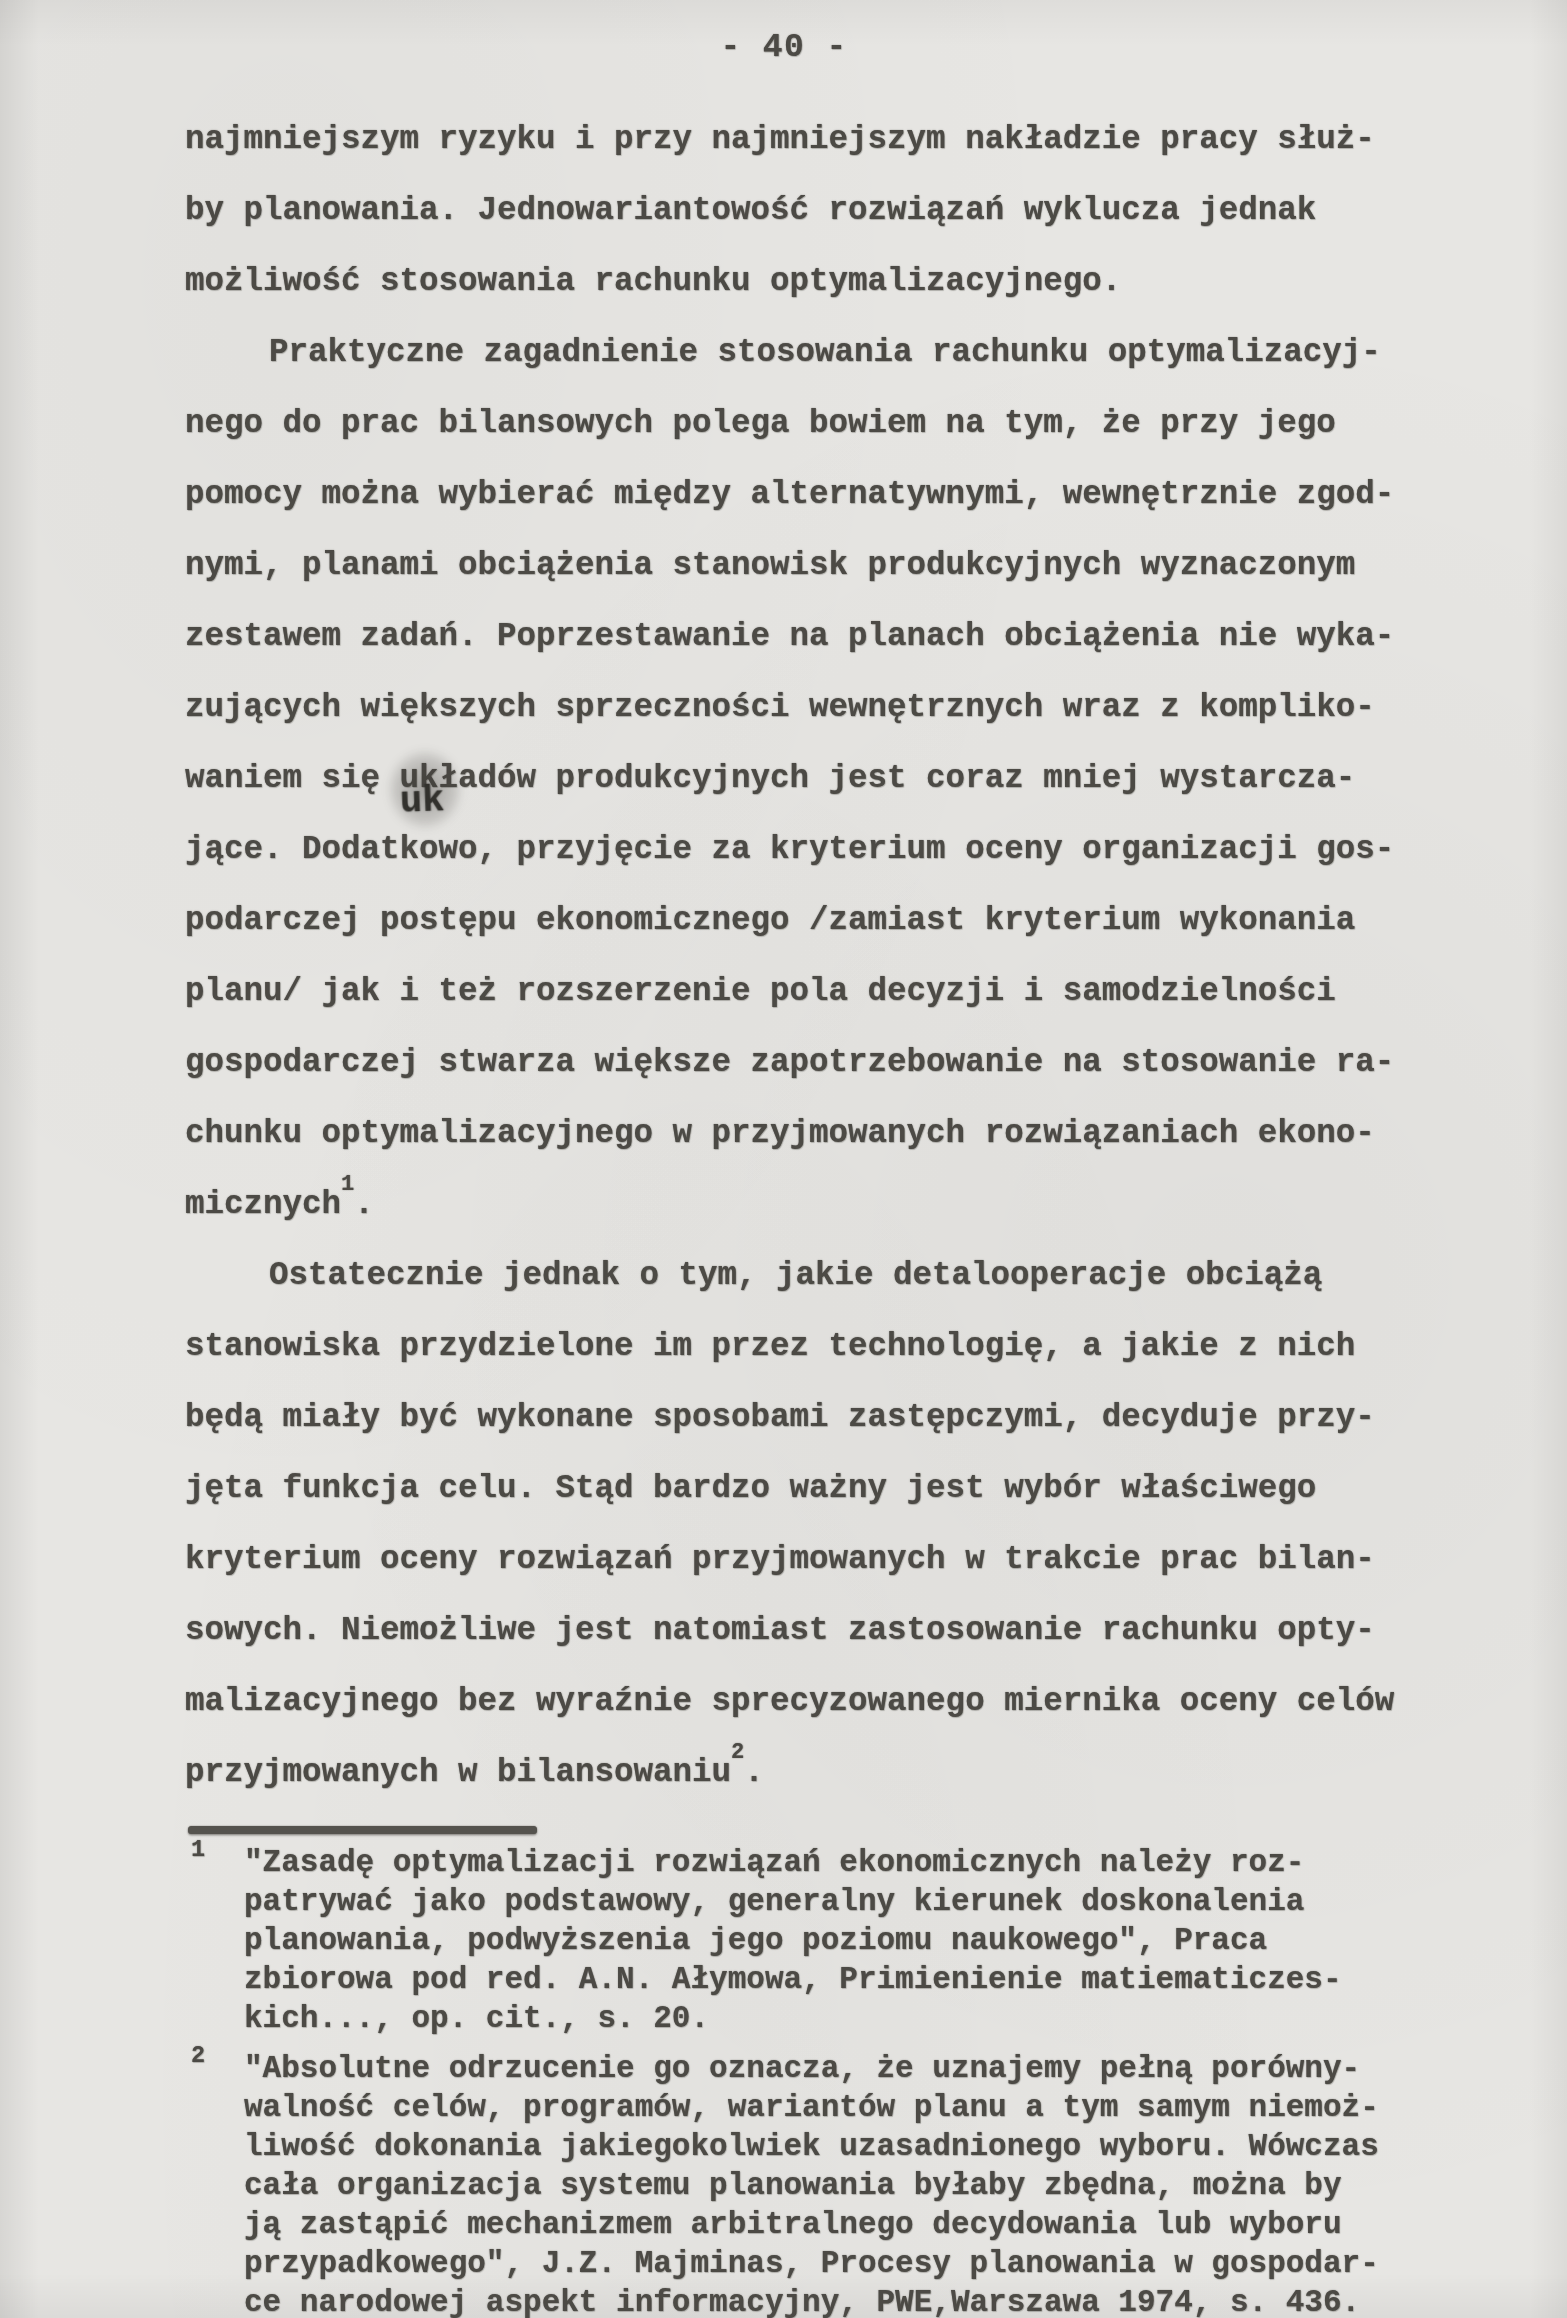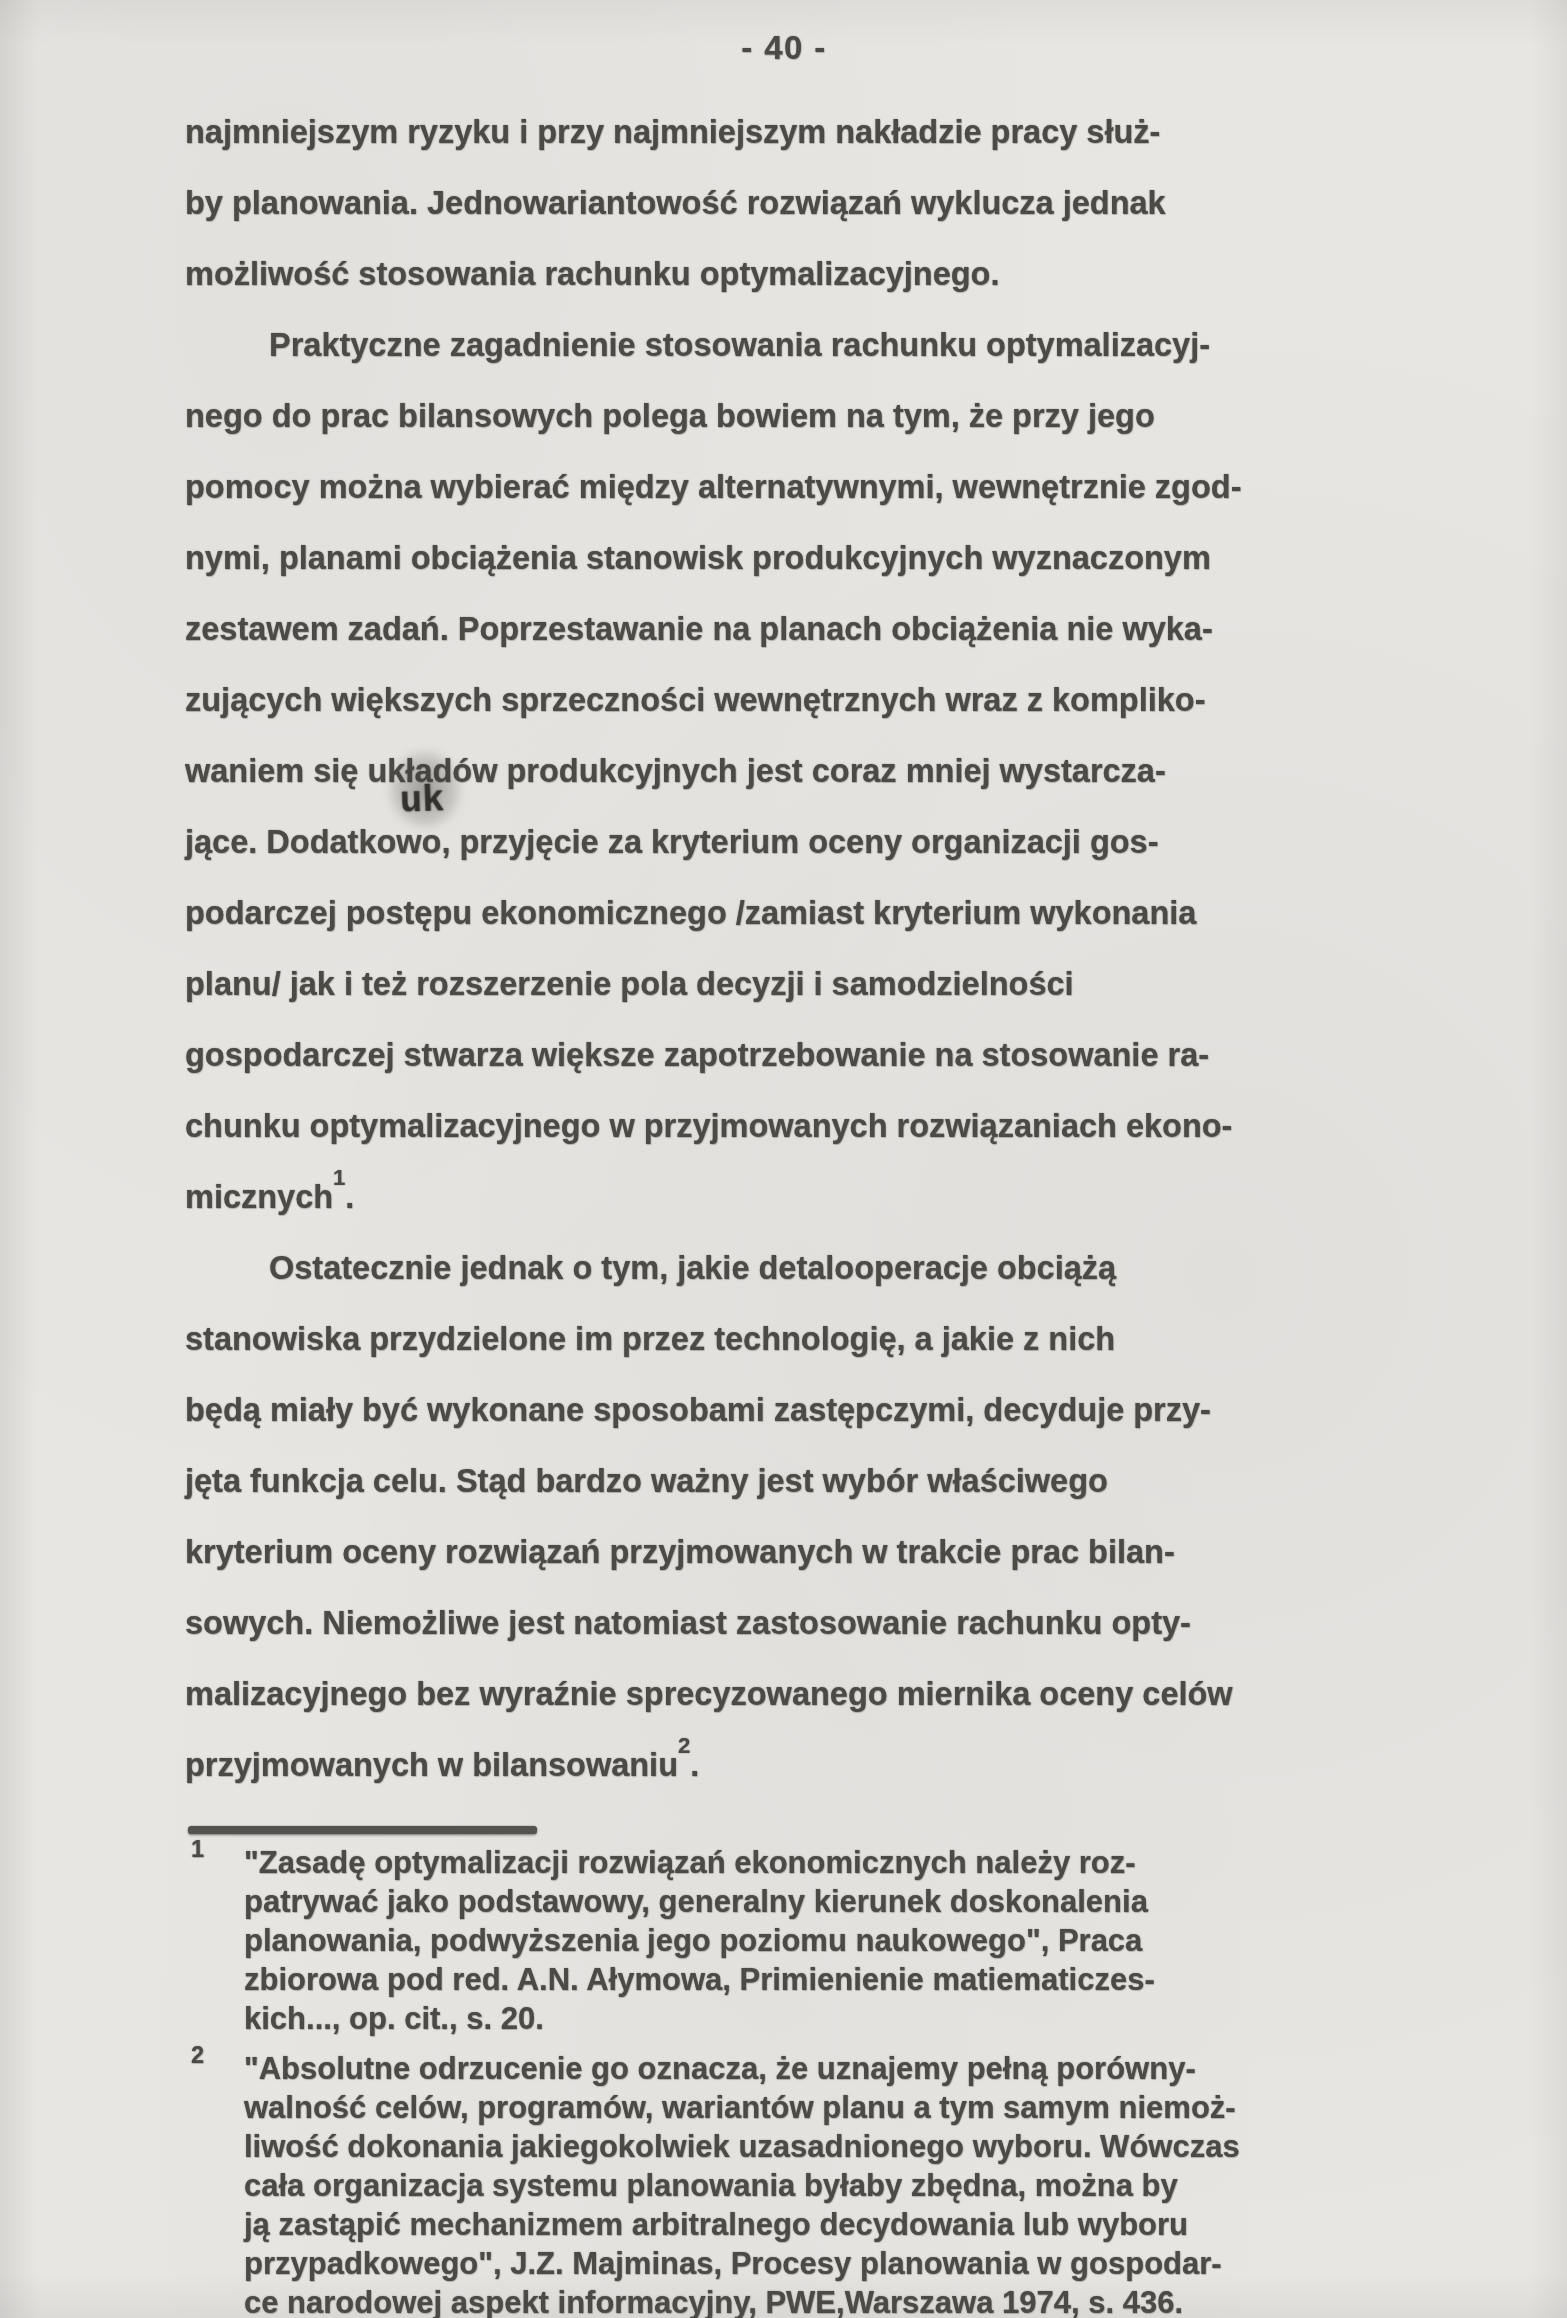--- a/index.html
+++ b/index.html
@@ -15,40 +15,40 @@
     overflow: hidden;
     background:
       radial-gradient(ellipse at 18% 12%, rgba(0,0,0,0.025), transparent 45%),
       radial-gradient(ellipse at 78% 55%, rgba(0,0,0,0.03), transparent 55%),
       radial-gradient(ellipse at 45% 90%, rgba(0,0,0,0.02), transparent 50%),
       linear-gradient(90deg, rgba(0,0,0,0.07), rgba(0,0,0,0) 2.5%, rgba(0,0,0,0) 97.5%, rgba(0,0,0,0.05)),
       linear-gradient(180deg, rgba(0,0,0,0.04), rgba(0,0,0,0) 2%, rgba(0,0,0,0) 98%, rgba(0,0,0,0.05)),
       #e7e6e3;
   }
   .typewriter {
-    font-family: Liberation Sans, sans-serif;
+    font-family: Liberation Mono, monospace;
     font-weight: bold;
     color: #4c4a45;
     text-shadow: 0 0 1.4px rgba(76,74,69,0.65), 0.7px 0.7px 0.7px rgba(76,74,69,0.25);
     filter: blur(0.3px);
     white-space: pre;
   }
   .page-number {
     position: absolute;
     top: 29px;
     left: 0;
     width: 100%;
     text-align: center;
     font-size: 33px;
     letter-spacing: 1.4px;
   }
   .body-text {
     position: absolute;
     left: 185px;
-    top: 97px;
+    top: 104px;
     font-size: 32.5px;
   }
   .line {
     height: 71px;
     line-height: 71px;
   }
   .line.indent {
     padding-left: 84px;
   }
   .line sup {

